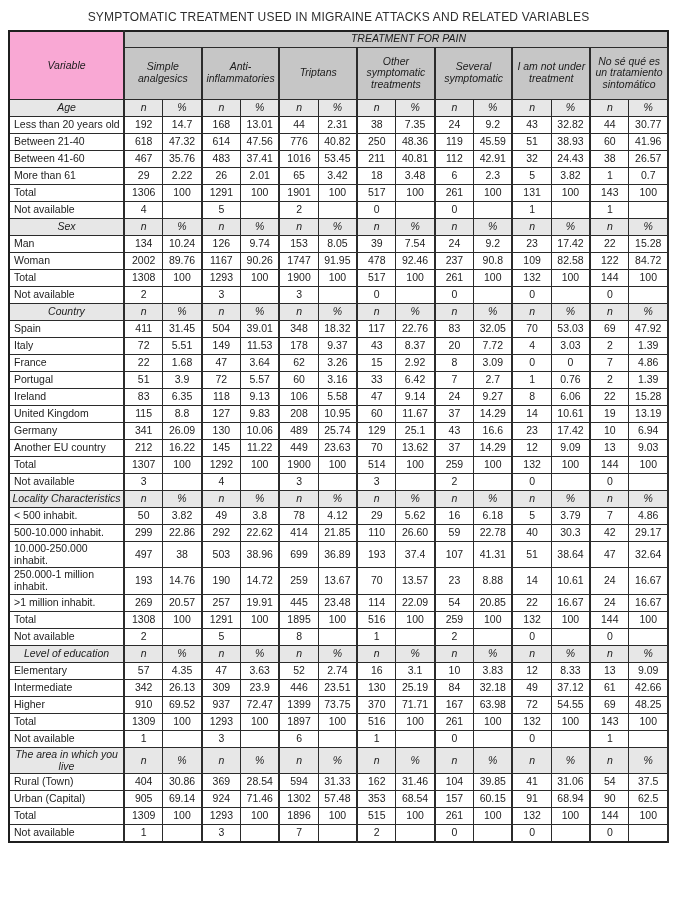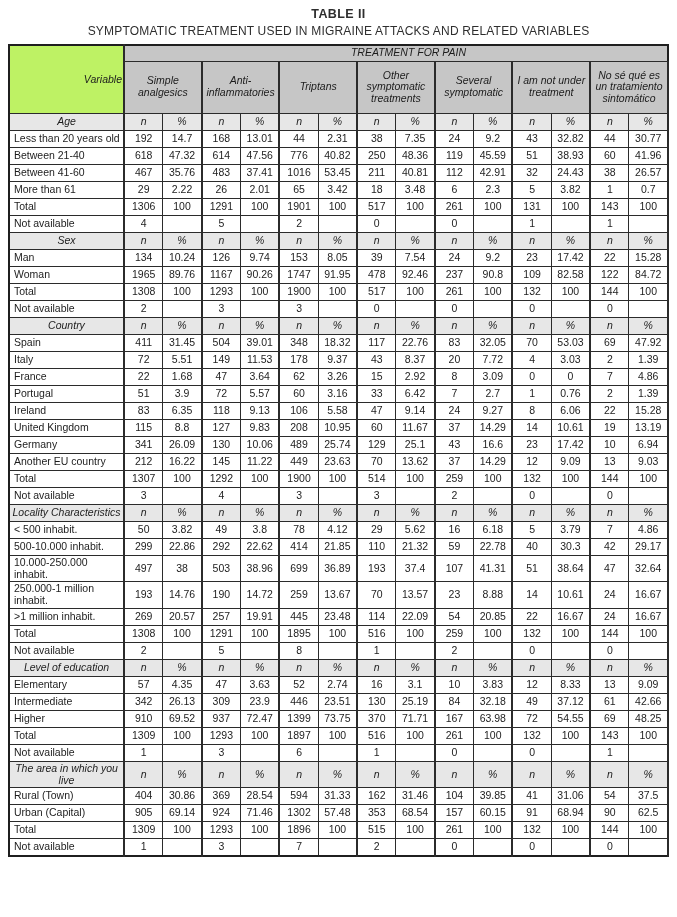--- a/index.html
+++ b/index.html
@@ -26,36 +26,35 @@
   td, th {
     border: 1px solid #2b2b2b;
     font-size: 10.5px; font-weight: normal;
     text-align: center; vertical-align: middle;
     padding: 1px 1px; height: 17px; line-height: 1.12;
     overflow: hidden;
   }
   thead th { background: #c6c6c6; font-style: italic; }
   th.treatment-span { height: 16px; padding-left: 26px; }
   th.group-head { height: 45px; padding: 8px 2px; }
-  th.variable-head { background: #bef264; text-align: right; }
+  th.variable-head { background: #f9a8d4; }
   tr.section-row td {
     background: #e7e7e7; font-style: italic;
   }
   td.var {
     text-align: left; padding-left: 4px; border-right-width: 2px;
   }
   th.var-border { border-right-width: 2px; }
   td.section-label { text-align: center; padding-left: 1px; }
   .gsep { border-right-width: 2px; }
 </style>
 </head>
 <body>
 
 <div class="title-block">
-  <div class="table-title">TABLE II</div>
   <div class="table-subtitle">SYMPTOMATIC TREATMENT USED IN MIGRAINE ATTACKS AND RELATED VARIABLES</div>
 </div>
 
 <table class="main">
   <colgroup>
     <col class="varcol">
   <col>
       <col>
       <col>
       <col>
@@ -234,21 +233,21 @@
         <td class="gsep">7.54</td>
         <td>24</td>
         <td class="gsep">9.2</td>
         <td>23</td>
         <td class="gsep">17.42</td>
         <td>22</td>
         <td class="gsep">15.28</td>
       </tr>
       <tr>
         <td class="var">Woman</td>
-        <td>1965</td>
+        <td>2002</td>
         <td class="gsep">89.76</td>
         <td>1167</td>
         <td class="gsep">90.26</td>
         <td>1747</td>
         <td class="gsep">91.95</td>
         <td>478</td>
         <td class="gsep">92.46</td>
         <td>237</td>
         <td class="gsep">90.8</td>
         <td>109</td>
@@ -513,21 +512,21 @@
       </tr>
       <tr>
         <td class="var">500-10.000 inhabit.</td>
         <td>299</td>
         <td class="gsep">22.86</td>
         <td>292</td>
         <td class="gsep">22.62</td>
         <td>414</td>
         <td class="gsep">21.85</td>
         <td>110</td>
-        <td class="gsep">21.32</td>
+        <td class="gsep">26.60</td>
         <td>59</td>
         <td class="gsep">22.78</td>
         <td>40</td>
         <td class="gsep">30.3</td>
         <td>42</td>
         <td class="gsep">29.17</td>
       </tr>
       <tr>
         <td class="var">10.000-250.000 inhabit.</td>
         <td>497</td>

